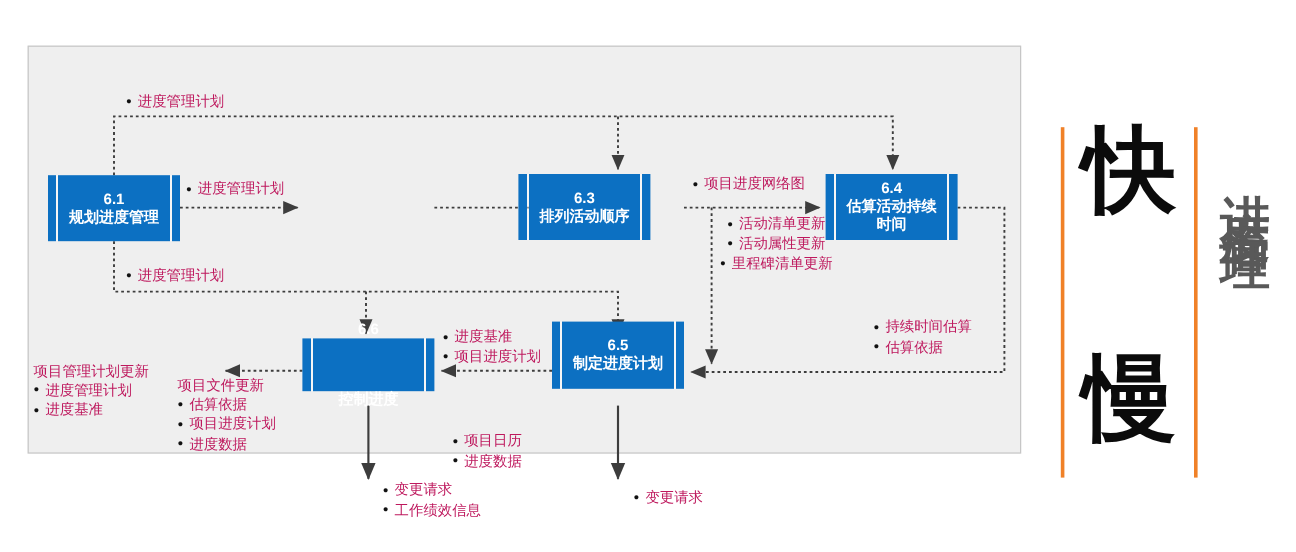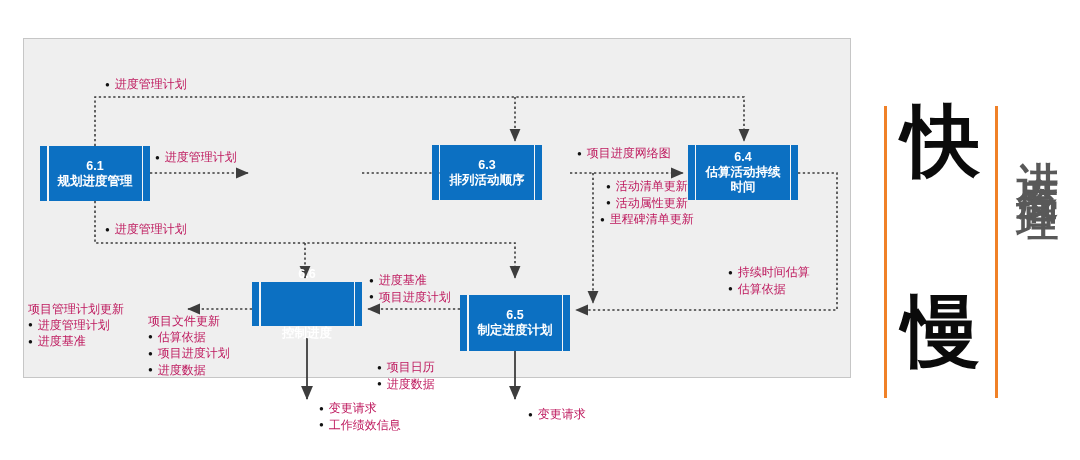--- a/index.html
+++ b/index.html
@@ -74,21 +74,21 @@
     <div class="pname">规划进度管理</div>
   </div>
   <div class="pbox" style="left:432px;top:145px;">
     <div class="pnum">6.3</div>
     <div class="pname">排列活动顺序</div>
   </div>
   <div class="pbox" style="left:688px;top:145px;">
     <div class="pnum">6.4</div>
     <div class="pname narrow">估算活动持续时间</div>
   </div>
-  <div class="pbox" style="left:460px;top:295px;height:56px;">
+  <div class="pbox" style="left:460px;top:268px;height:56px;">
     <div class="pnum">6.5</div>
     <div class="pname">制定进度计划</div>
   </div>
   <div class="pbox" style="left:252px;top:282px;height:44px;gap:44px;">
     <div class="pnum">6.6</div>
     <div class="pname">控制进度</div>
   </div>
 
   <div class="lgroup" style="left:105px;top:77px;">
     <div class="row">进度管理计划</div>

